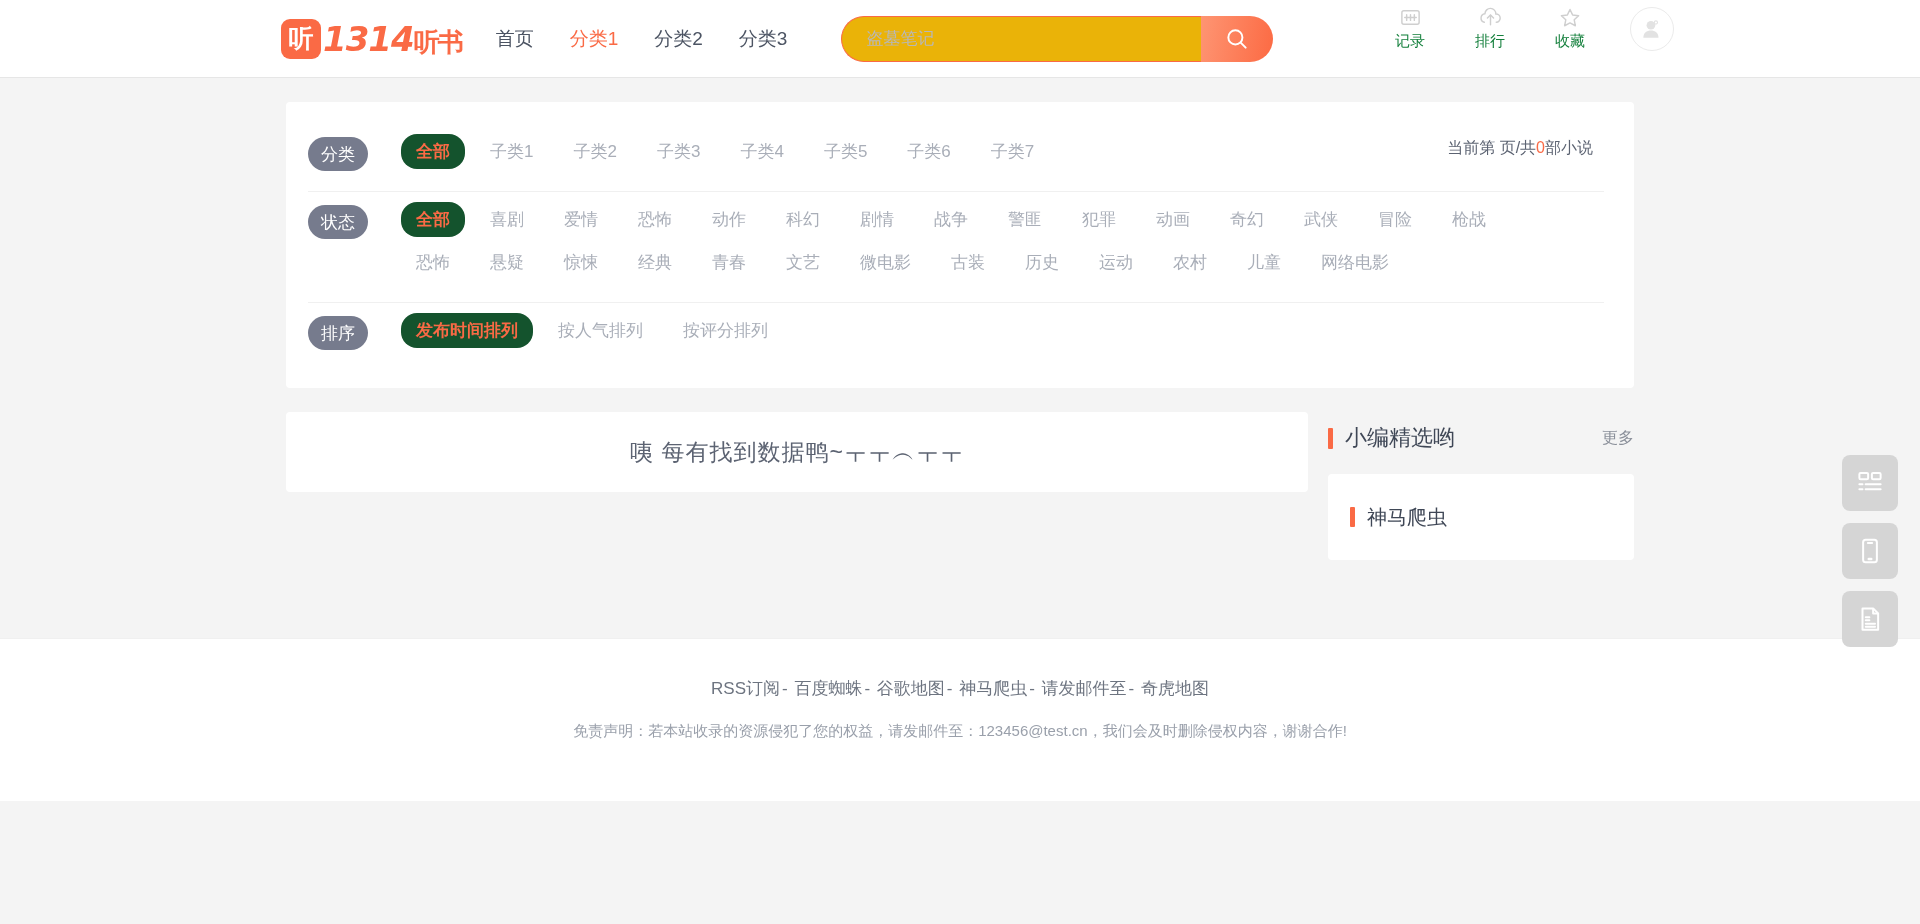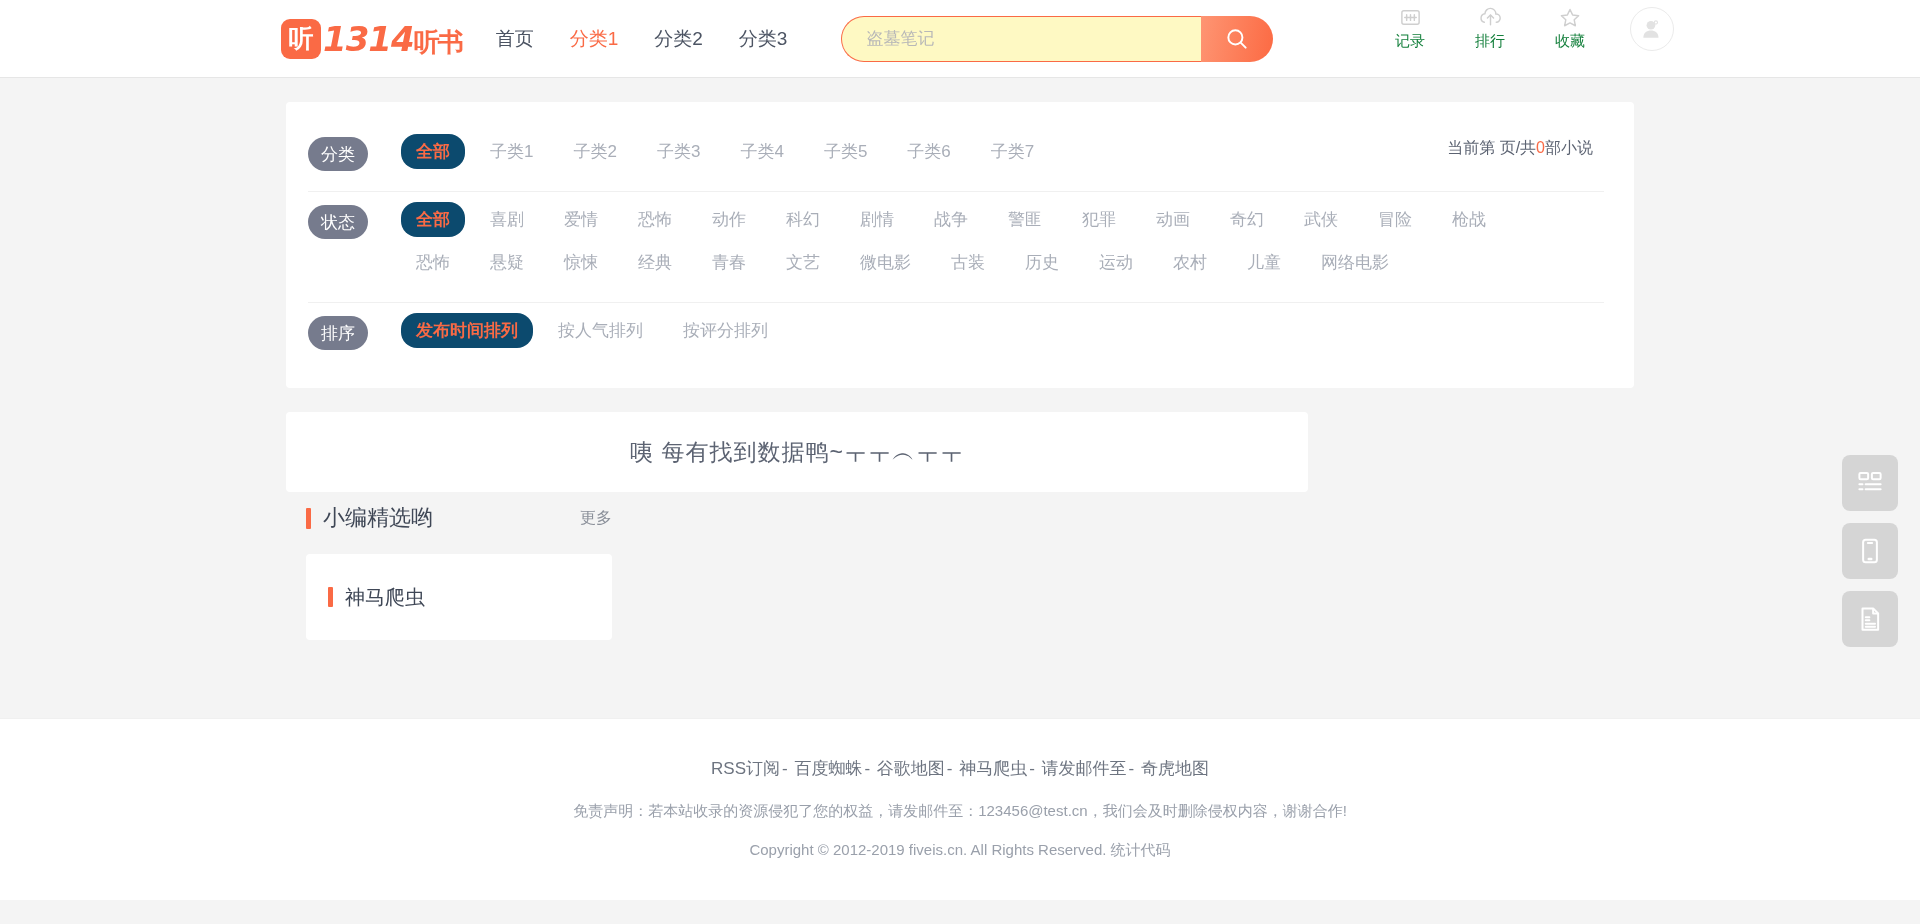--- a/index.html
+++ b/index.html
@@ -67,21 +67,21 @@
   .search-input {
     width: 360px;
     height: 46px;
     border: 1px solid #fa6a45;
     border-right: none;
     border-radius: 23px 0 0 23px;
     padding: 0 24px;
     font-size: 17px;
     color: #555;
     outline: none;
-    background: #fef9c3;
+    background: #eab308;
     font-family: "Liberation Sans", sans-serif;
   }
   .search-input::placeholder { color: #b8b8b8; }
   .search-btn {
     width: 72px; height: 46px;
     border: none;
     border-radius: 0 23px 23px 0;
     background: linear-gradient(100deg, #fe9573 0%, #fc6a43 100%);
     display: flex; align-items: center; justify-content: center;
     cursor: pointer;
@@ -146,35 +146,35 @@
     color: #a9aeb8;
     padding: 6px 15px;
     margin-right: 10px;
     margin-bottom: 8px;
     border-radius: 16px;
     cursor: pointer;
     white-space: nowrap;
   }
   .fitem.active {
     color: #fa6a45;
-    background: #0c4a6e;
+    background: #14532d;
     font-weight: bold;
   }
   .page-count {
     position: absolute;
     right: 11px;
     top: 14px;
     font-size: 16px;
     color: #5c6372;
     white-space: nowrap;
   }
   .page-count .num { color: #fa6a45; }
 
   
-  .content { display: flex; margin-top: 24px; align-items: flex-start; flex-direction: column; }
+  .content { display: flex; margin-top: 24px; align-items: flex-start; }
   .main-col {
     width: 1022px;
     background: #fff;
     border-radius: 4px;
     height: 80px;
     display: flex; align-items: center; justify-content: center;
   }
   .empty-text {
     font-size: 23px;
     color: #5c6372;
@@ -391,21 +391,20 @@
     </div>
 
   </div>
 </div>
 
 <div class="footer">
   <div class="foot-links">
     <a>RSS订阅</a><span class="sep">- </span><a>百度蜘蛛</a><span class="sep">- </span><a>谷歌地图</a><span class="sep">- </span><a>神马爬虫</a><span class="sep">- </span><a>请发邮件至</a><span class="sep">- </span><a>奇虎地图</a>
   </div>
   <div class="foot-note">免责声明：若本站收录的资源侵犯了您的权益，请发邮件至：123456@test.cn，我们会及时删除侵权内容，谢谢合作!</div>
-  <div class="foot-copy">Copyright © 2012-2019 fiveis.cn. All Rights Reserved. 统计代码</div>
 </div>
 
 <div class="float-side">
   <div class="float-btn">
     <svg width="30" height="30" viewBox="0 0 24 24" fill="none" stroke="#ffffff" stroke-width="1.6">
       <rect x="3.5" y="4" width="7" height="5" rx="1"></rect>
       <rect x="13.5" y="4" width="7" height="5" rx="1"></rect>
       <line x1="3.5" y1="13" x2="6" y2="13" stroke-linecap="round"></line>
       <line x1="8.5" y1="13" x2="20.5" y2="13" stroke-linecap="round"></line>
       <line x1="3.5" y1="17" x2="6" y2="17" stroke-linecap="round"></line>

